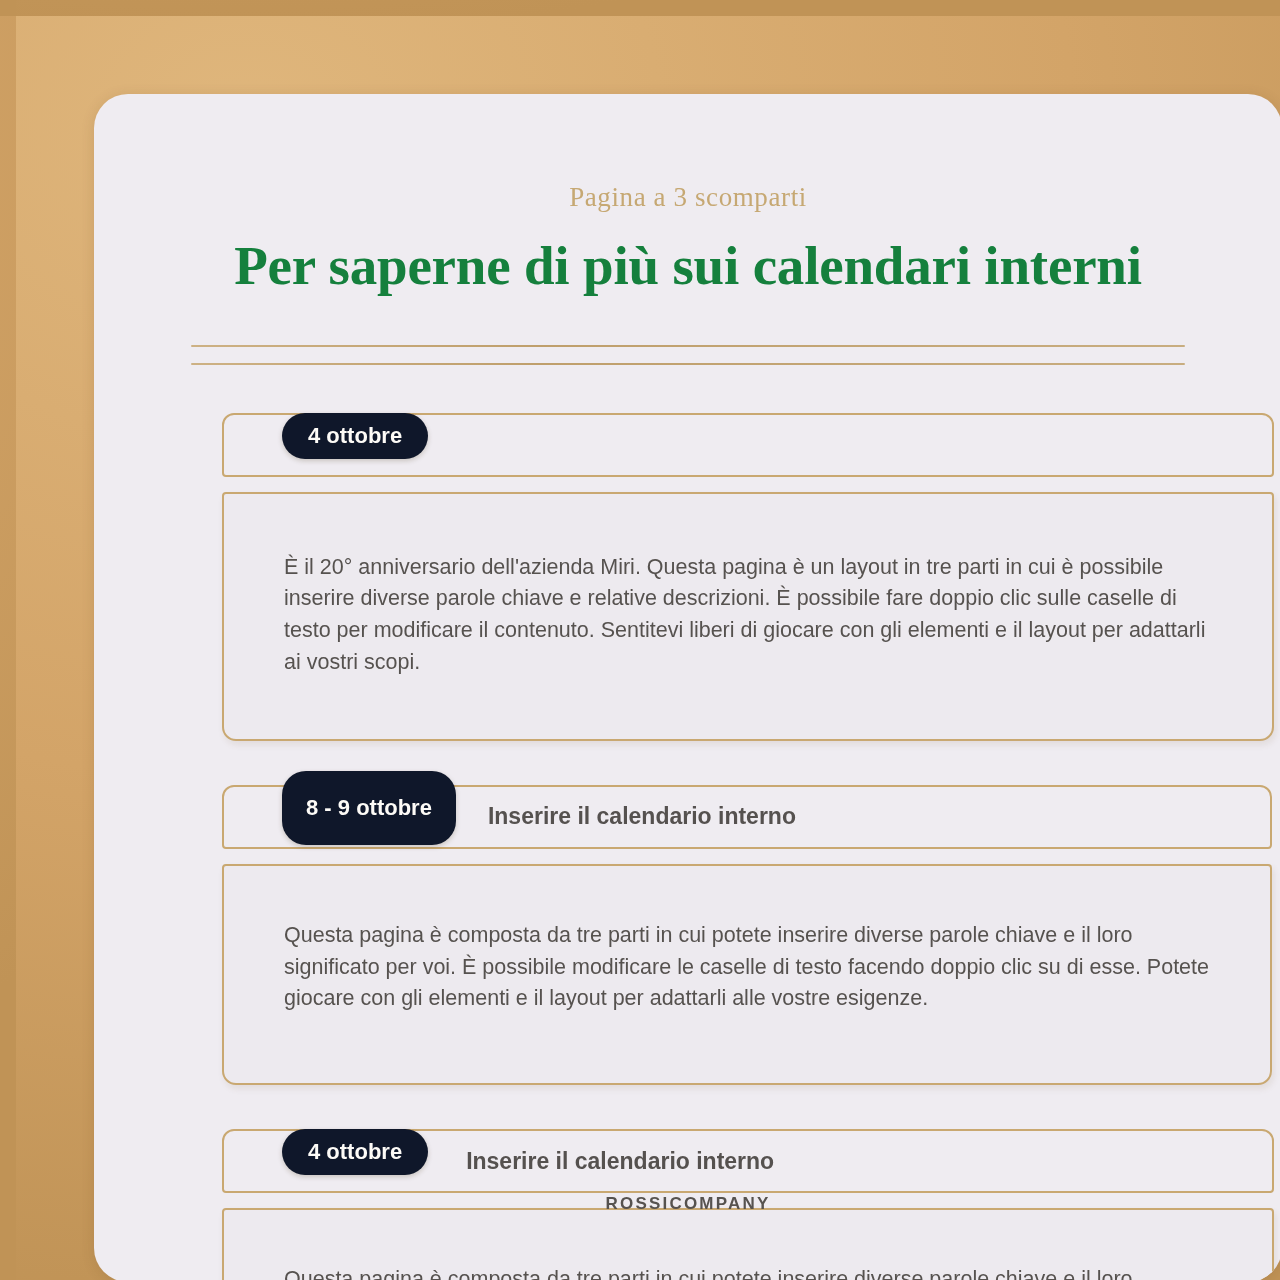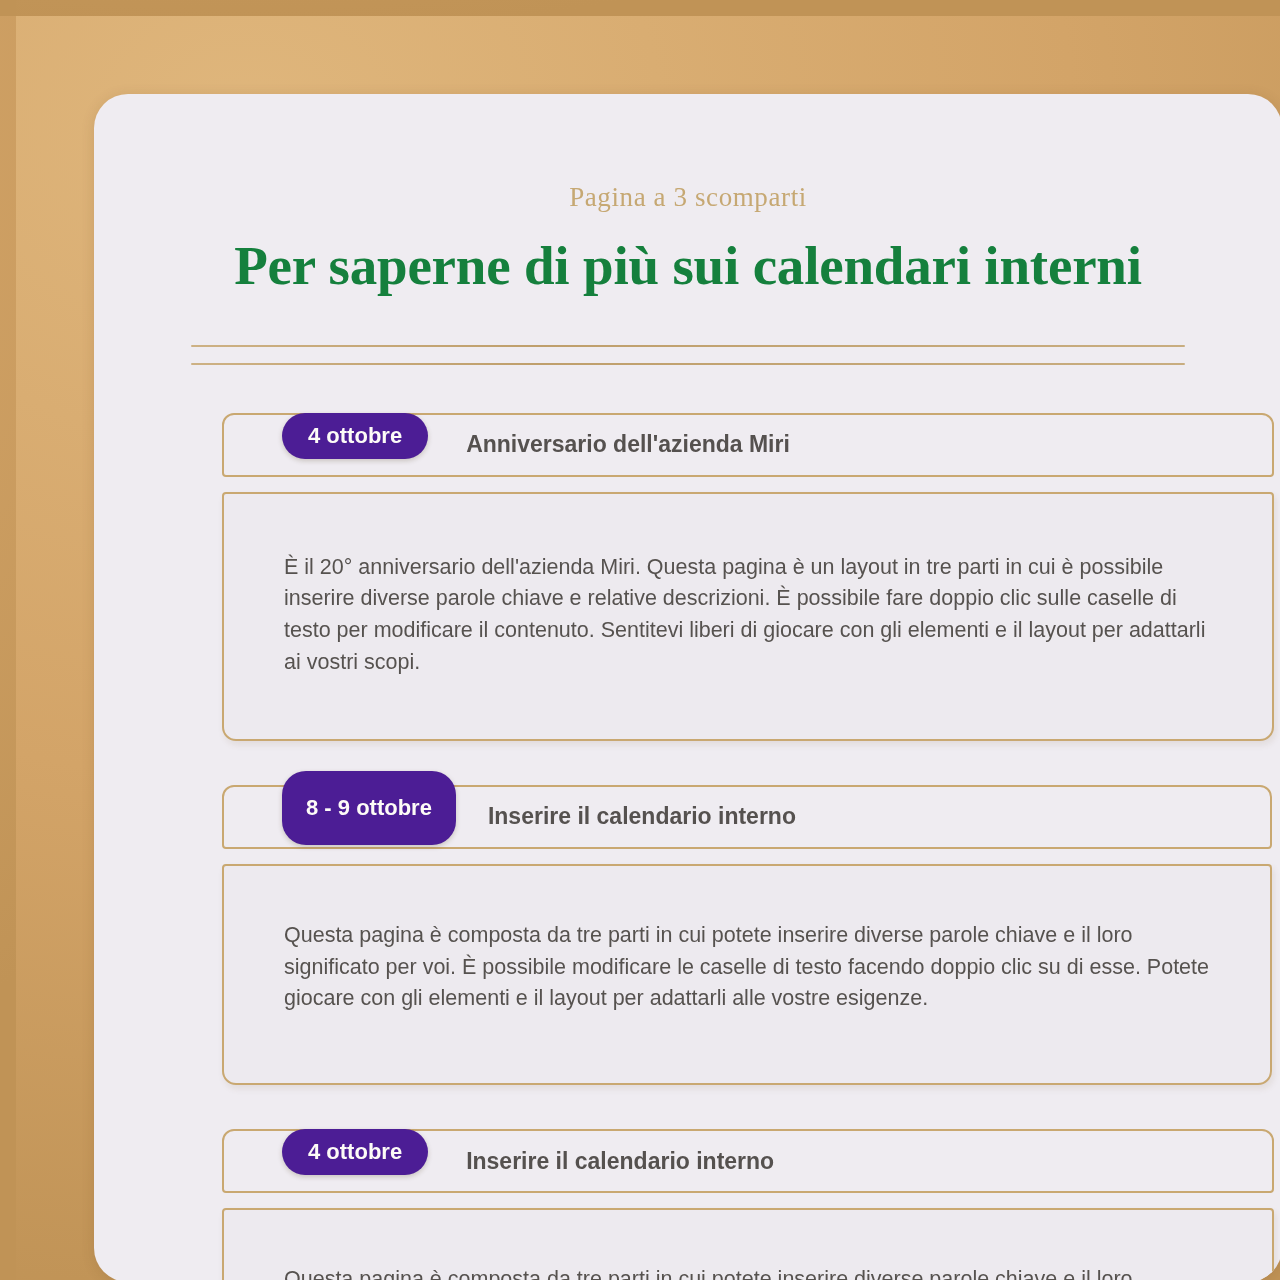--- a/index.html
+++ b/index.html
@@ -85,21 +85,21 @@
     display: flex;
     align-items: center;
     padding-left: 42px;
     z-index: 1;
   }
 
   .date-badge {
     display: inline-flex;
     align-items: center;
     justify-content: center;
-    background: #4c1d95;
+    background: #0f172a;
     color: #fdfbf7;
     font-size: 22px;
     font-weight: 700;
     border-radius: 24px;
     padding: 10px 26px;
     white-space: nowrap;
     box-shadow: 0 2px 5px rgba(70, 55, 20, 0.22);
     margin-top: -2px;
   }
 
@@ -165,21 +165,20 @@
     <div class="rule-group">
       <div class="rule-line"></div>
       <div class="rule-line"></div>
     </div>
 
     <div class="cards">
 
       <div class="event-card card-1">
         <div class="card-head">
           <span class="date-badge">4 ottobre</span>
-          <span class="event-name">Anniversario dell'azienda Miri</span>
         </div>
         <div class="card-body">
           <p class="event-desc">È il 20° anniversario dell'azienda Miri. Questa pagina è un layout in tre parti in cui è possibile inserire diverse parole chiave e relative descrizioni. È possibile fare doppio clic sulle caselle di testo per modificare il contenuto. Sentitevi liberi di giocare con gli elementi e il layout per adattarli ai vostri scopi.</p>
         </div>
       </div>
 
       <div class="event-card card-2">
         <div class="card-head">
           <span class="date-badge">8 - 9 ottobre</span>
           <span class="event-name">Inserire il calendario interno</span>
@@ -195,14 +194,15 @@
           <span class="event-name">Inserire il calendario interno</span>
         </div>
         <div class="card-body">
           <p class="event-desc">Questa pagina è composta da tre parti in cui potete inserire diverse parole chiave e il loro significato per voi. È possibile modificare le caselle di testo facendo doppio clic su di esse. Potete giocare con gli elementi e il layout per adattarli alle vostre esigenze.</p>
         </div>
       </div>
 
     </div>
   </div>
 
+  <div id="sheet-footer">ROSSICOMPANY</div>
 
 </div>
 
 </body></html>

